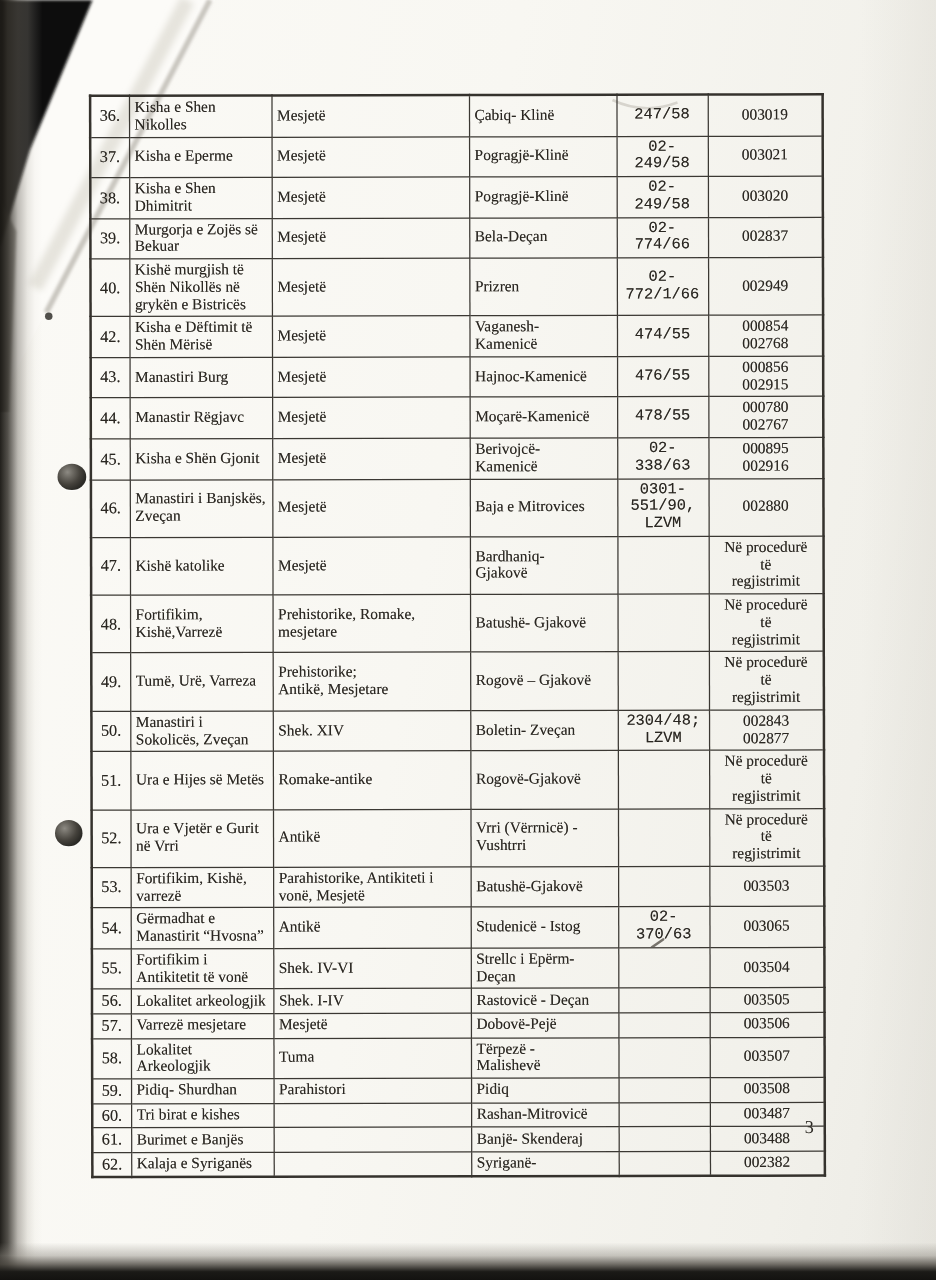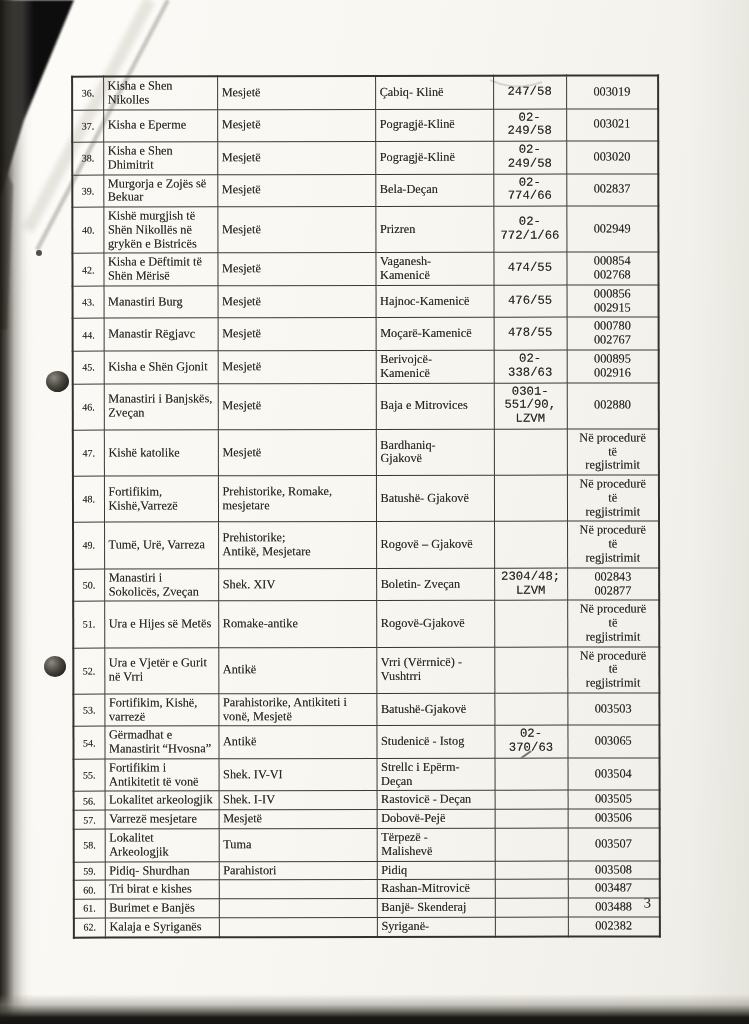--- a/index.html
+++ b/index.html
@@ -56,21 +56,21 @@
     line-height: 1.12;
     text-shadow: 0 0 0.5px rgba(45,40,33,0.55);
   }
   table.monuments td {
     border: 1px solid #3b3833;
     padding: 2px 4px;
     vertical-align: middle;
     overflow: hidden;
   }
   table.monuments { border: 2px solid #35322d; }
-  td.col-no   { text-align: center; font-size: 10px; }
+  td.col-no   { text-align: center; font-size: 13px; }
   td.col-name { text-align: left; margin-top: 24px; }
   td.col-period { text-align: left; white-space: pre-line; }
   td.col-location { text-align: left; white-space: pre-line; margin-left: 28px; }
   td.col-ref  { text-align: center; white-space: pre-line; position: relative; font-family: Liberation Mono, monospace; }
   td.col-id   { text-align: center; white-space: pre-line; }
 
   .pen-mark {
     position: absolute; left: 24px; bottom: 2px;
     width: 13px; height: 2px;
     background: #57534b;

